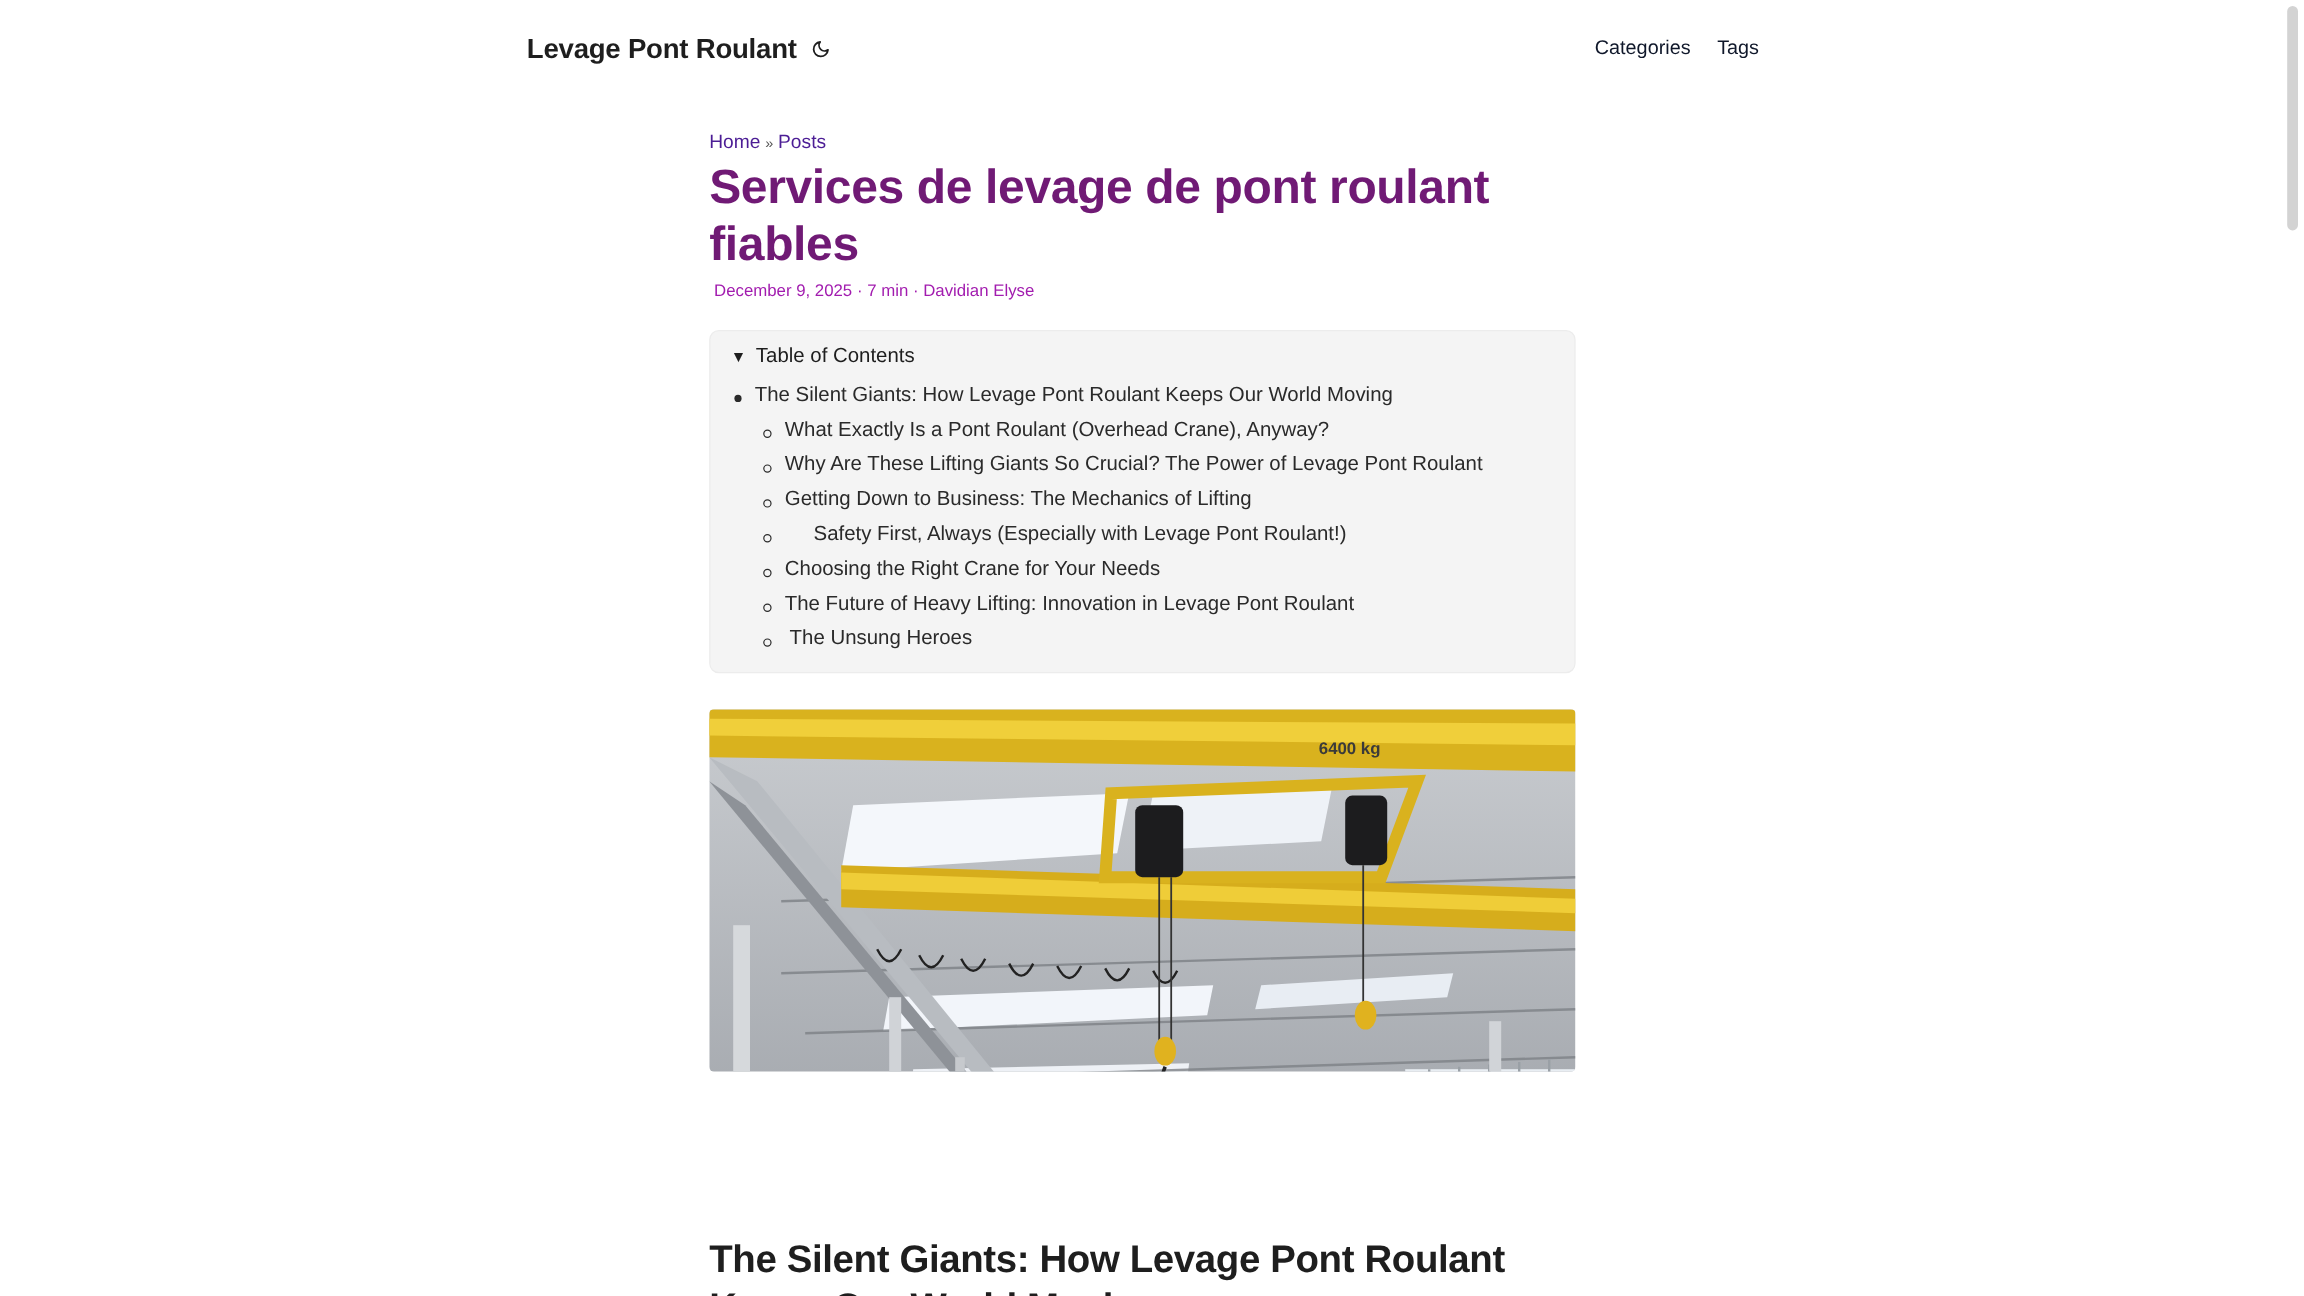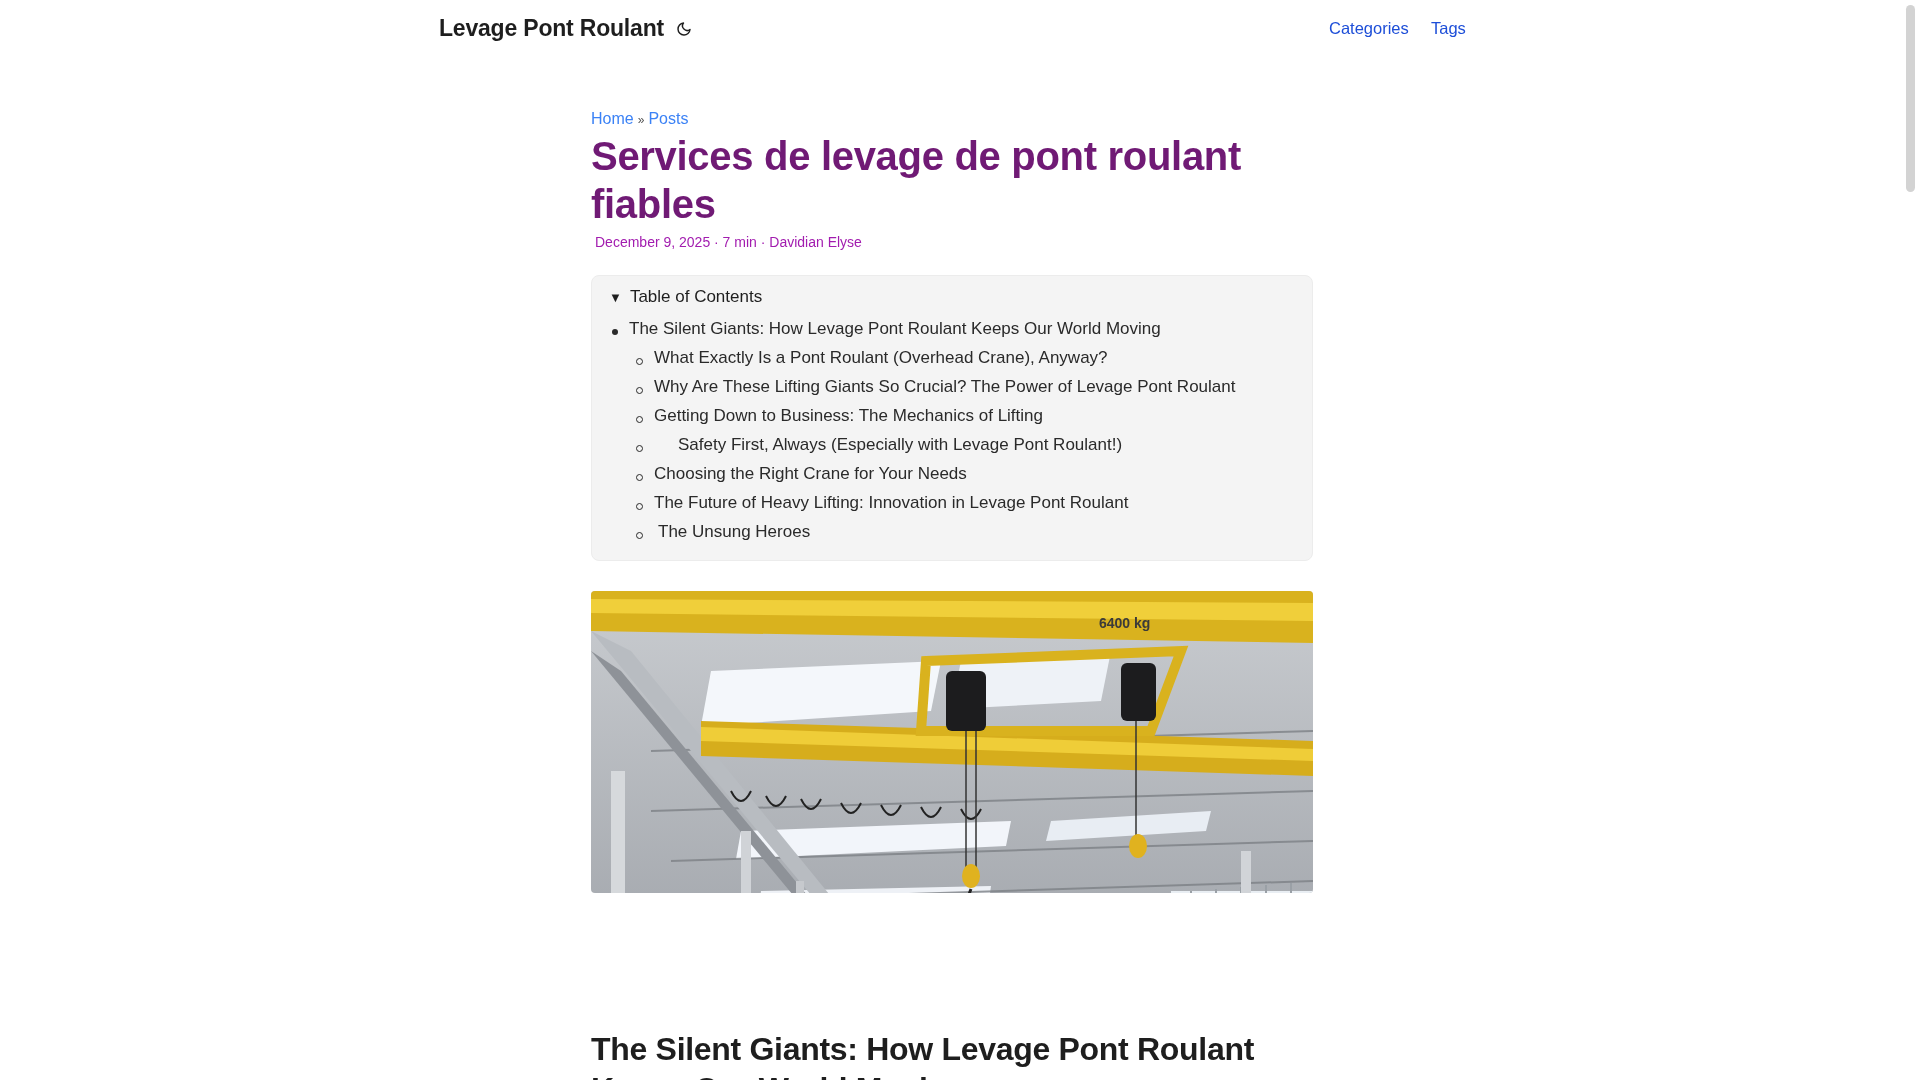--- a/index.html
+++ b/index.html
@@ -1,32 +1,32 @@
 <!DOCTYPE html>
 <html><head>
 <meta charset="utf-8">
 <style>
   * { box-sizing: border-box; margin: 0; padding: 0; }
   html, body { width: 1920px; height: 1080px; overflow: hidden; background: #ffffff; }
   body { font-family: "Liberation Sans", "DejaVu Sans", sans-serif; color: #1e1e1e; position: relative; }
 
-  .header { position: absolute; left: 0; top: 0; width: 1608px; height: 60px; }
+  .header { position: absolute; left: 0; top: 12px; width: 1608px; height: 60px; }
   .logo { position: absolute; left: 439px; top: 15px; font-size: 23px; font-weight: 700; color: #1e1e1e; letter-spacing: -0.2px; text-decoration: none; }
   .theme-toggle { position: absolute; left: 673px; top: 18px; width: 22px; height: 22px; display: flex; align-items: center; justify-content: center; cursor: pointer; }
-  .nav { position: absolute; top: 19px; font-size: 16.5px; color: #1d4ed8; text-decoration: none; }
+  .nav { position: absolute; top: 19px; font-size: 16.5px; color: #0f172a; text-decoration: none; }
   .nav-categories { left: 1329px; }
   .nav-tags { left: 1431px; }
 
   .scrollbar-track { position: absolute; left: 1905px; top: 0; width: 15px; height: 1080px; background: #ffffff; }
   .scrollbar-thumb { position: absolute; left: 1906px; top: 5px; width: 9px; height: 187px; background: #d3d3d3; border-radius: 5px; }
 
   .main { position: absolute; left: 591px; top: 0; width: 722px; }
 
   .breadcrumb { position: absolute; left: 0; top: 110px; font-size: 16px; color: #1e1e1e; white-space: nowrap; }
-  .breadcrumb a { color: #3b82f6; text-decoration: none; }
+  .breadcrumb a { color: #4c1d95; text-decoration: none; }
   .breadcrumb .sep { font-size: 12px; color: #555; margin: 0 4px; }
 
   .post-title { position: absolute; left: 0; top: 132px; width: 722px; font-size: 40px; line-height: 48px; font-weight: 700; color: #701a75; letter-spacing: -0.3px; }
 
   .post-meta { position: absolute; left: 4px; top: 234px; font-size: 14px; color: #a21caf; white-space: nowrap; }
 
   .toc { position: absolute; left: 0; top: 275px; width: 722px; height: 286px; background: #f4f4f4; border: 1px solid #ececec; border-radius: 8px; }
   .toc-summary { position: absolute; left: 17px; top: 11px; font-size: 17px; font-weight: 500; color: #1e1e1e; cursor: pointer; display: flex; align-items: center; white-space: nowrap; }
   .toc-summary .tri { font-size: 13px; margin-right: 8px; }
   .toc-list { position: absolute; left: 0; top: 0; width: 100%; }

